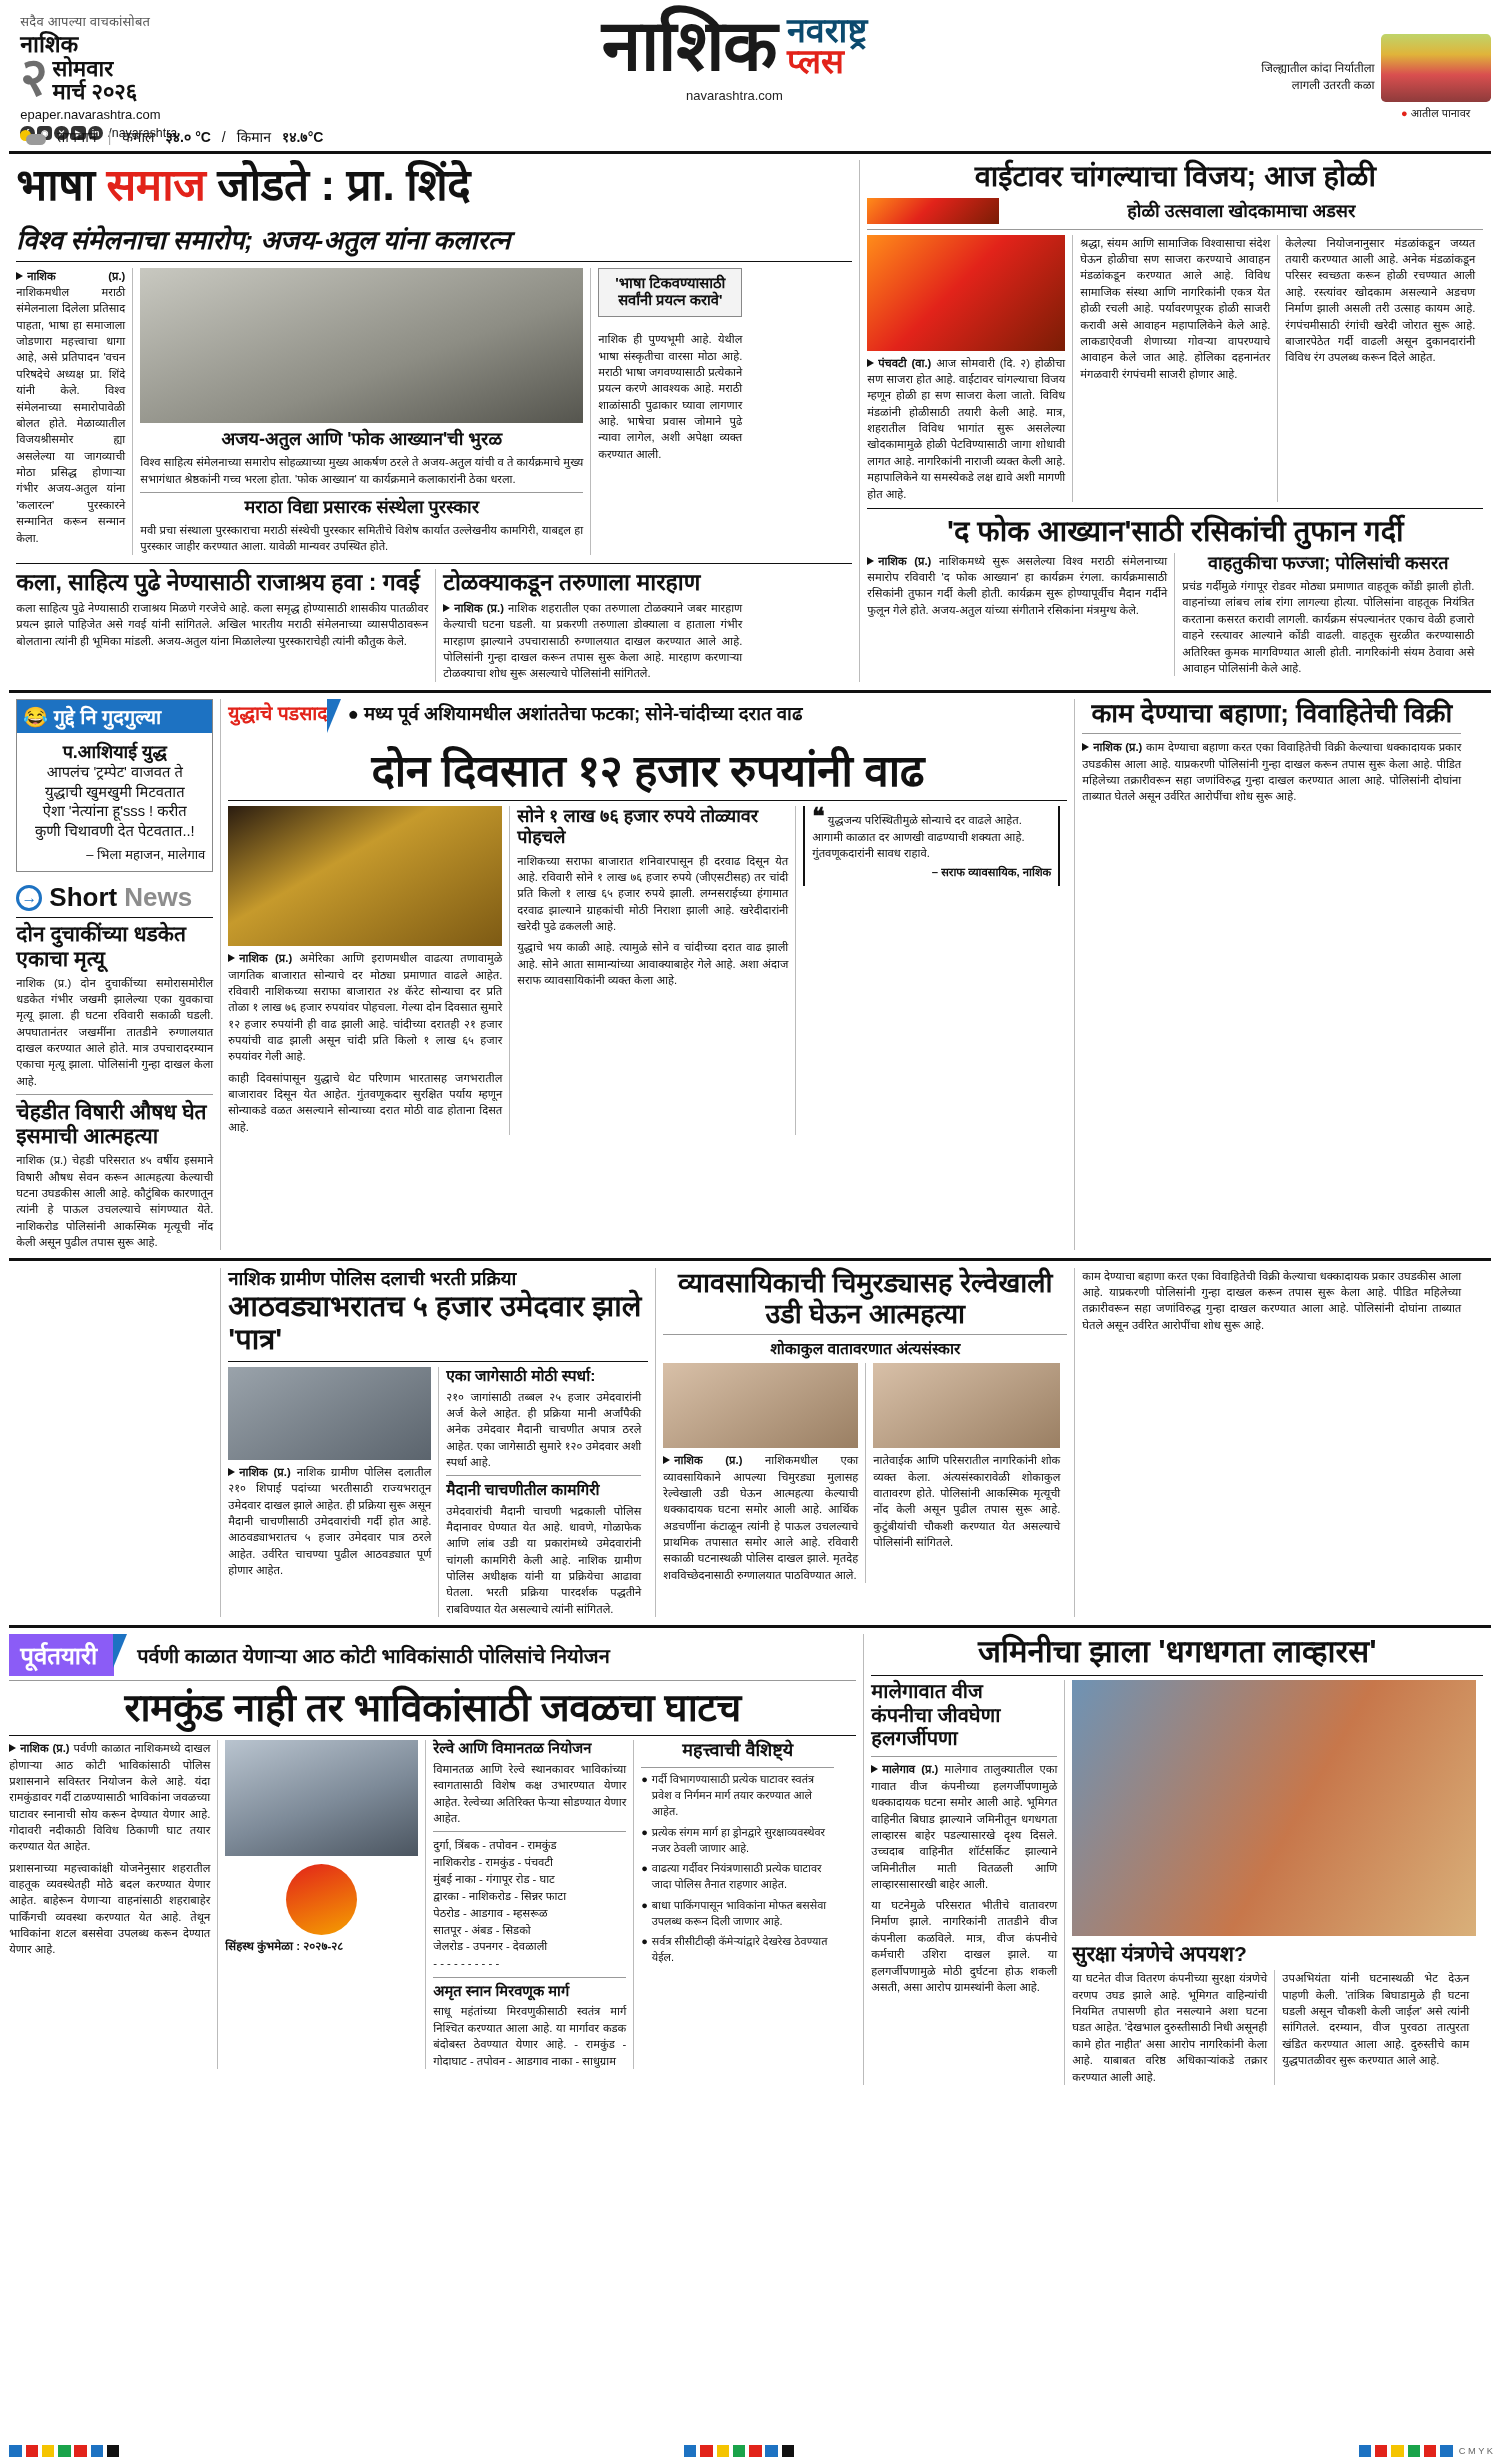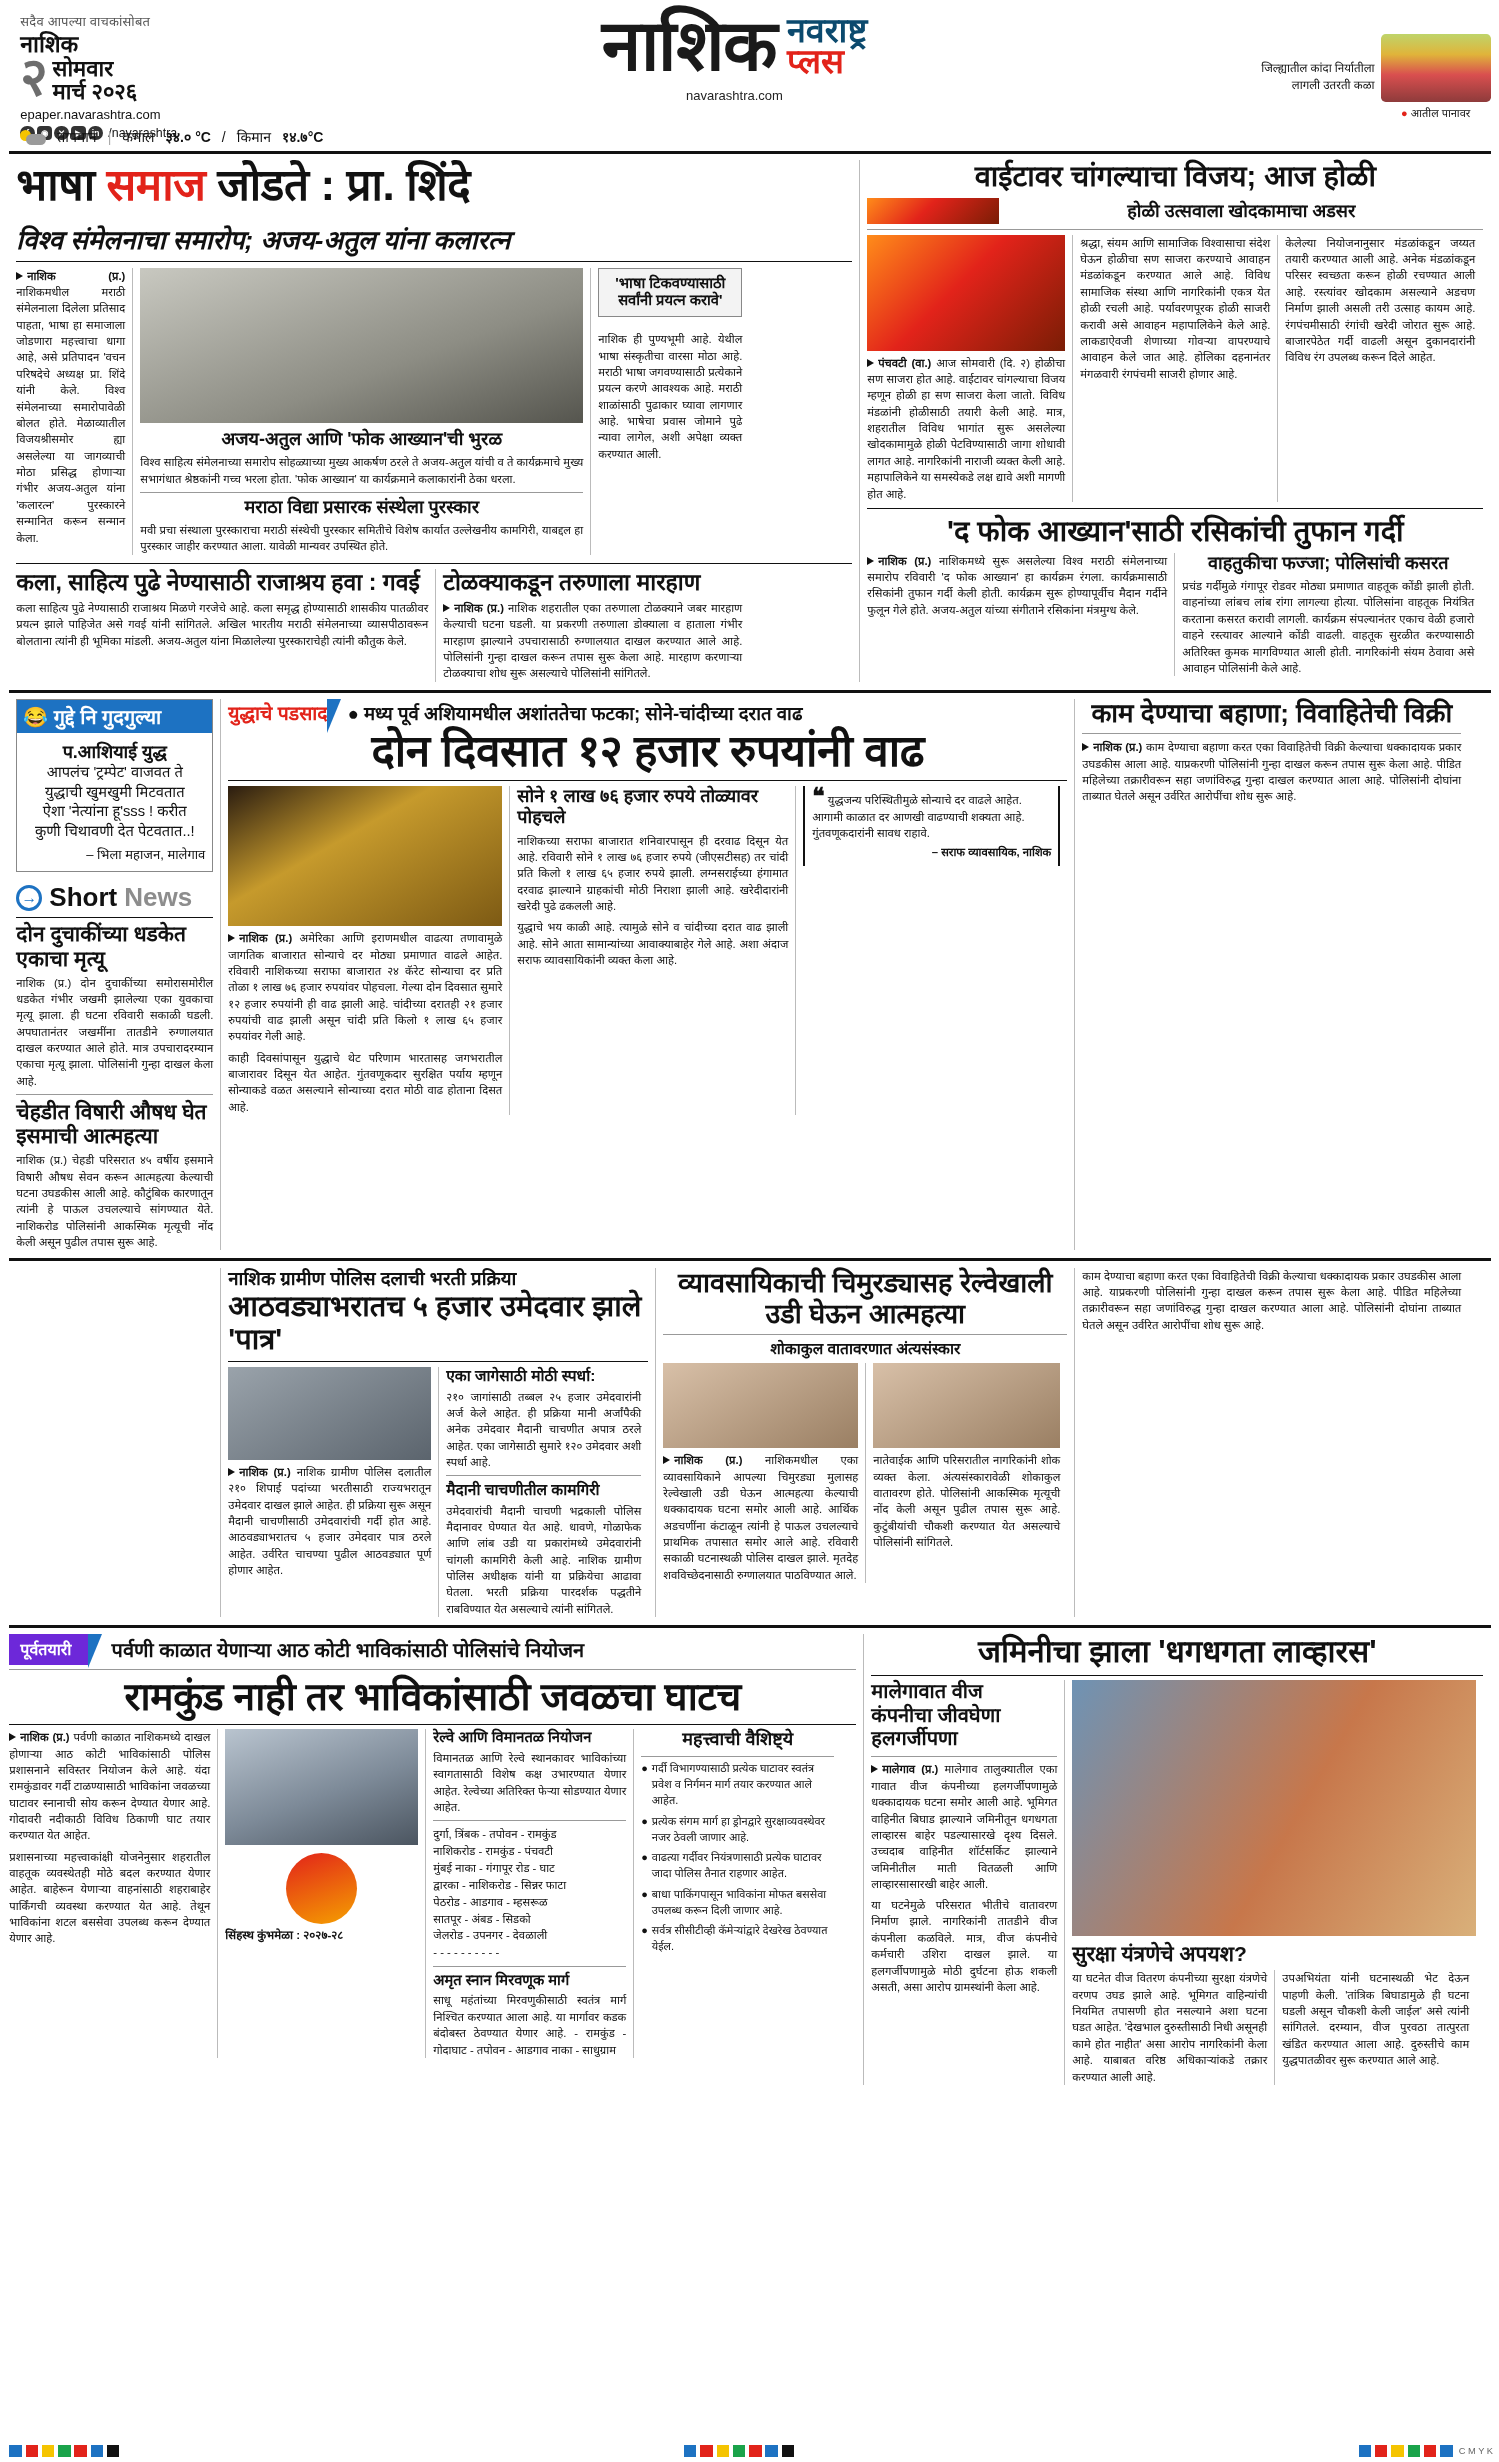--- a/index.html
+++ b/index.html
@@ -75,21 +75,21 @@
   .photo.gold { background:linear-gradient(150deg,#2a1c10,#c69a2c 40%,#7d5a14); }
   .photo.crowd { background:linear-gradient(160deg,#b9c4cf,#7d8a98 55%,#4b5560); }
   .photo.land { background:linear-gradient(120deg,#6e93b5,#c7774b 55%,#d9b07a); }
   .photo.cops { background:linear-gradient(150deg,#9aa3ab,#5b646d); }
   .photo.port { background:linear-gradient(150deg,#d8c0a8,#9a7f63); }
   .boxed { border:0.8px solid #888; padding:6.2px; }
   .hr-b { border-top:1.6px solid #111; margin:5.4px 0; }
   .hr-t { border-top:0.8px solid #999; margin:4.7px 0; }
 
   
-  .tab-blue { display:inline-block; background:#6d28d9; color:#fff; font-size:16px;
+  .tab-blue { display:inline-block; background:#8b5cf6; color:#fff; font-size:24px;
      font-weight:bold; padding:3.9px 17px 4.7px 11px; position:relative; }
   .tab-blue:after { content:""; position:absolute; right:-13px; top:0; width:0;height:0;
      border-left:14px solid #1d72c2; border-top:0 solid transparent;
      border-bottom:34px solid transparent; }
 
   
   .gud-box { border:0.8px solid #888; }
   .gud-bar { background:#1d72c2; color:#fff; font-size:20px; font-weight:bold;
              padding:3.1px 6.2px; display:flex; align-items:center; gap:5.4px; }
   .emoji { font-size:20px; }
@@ -308,21 +308,21 @@
       </div>
     </div>
 
     <div class="col vline" style="width:854px;">
       <div style="display:flex;align-items:center;gap:20px;">
         <span class="tab-blue" style="background:#fff;color:#e2231a;padding:0;font-size:19.4px;">युद्धाचे पडसाद</span>
         <span style="font-size:18.6px;font-weight:bold;">
           ● <span>मध्य पूर्व अशियामधील अशांततेचा फटका; सोने-चांदीच्या दरात वाढ</span>
         </span>
       </div>
-      <div class="hl-xl" style="text-align:center;margin-top:0;">दोन दिवसात १२ हजार रुपयांनी वाढ</div>
+      <div class="hl-xl" style="text-align:center;margin-top:20px;">दोन दिवसात १२ हजार रुपयांनी वाढ</div>
       <div class="hr-b" style="margin:4.7px 0;"></div>
 
       <div class="cols">
         <div class="col" style="width:281px;padding-left:0;">
           <div class="photo gold" style="height:140px;"></div>
           <div class="body-t" style="margin-top:4.7px;">
             <span class="tri"></span><b>नाशिक (प्र.)</b> <span>अमेरिका आणि इराणमधील वाढत्या तणावामुळे जागतिक बाजारात सोन्याचे दर मोठ्या प्रमाणात वाढले आहेत. रविवारी नाशिकच्या सराफा बाजारात २४ कॅरेट सोन्याचा दर प्रति तोळा १ लाख ७६ हजार रुपयांवर पोहचला. गेल्या दोन दिवसात सुमारे १२ हजार रुपयांनी ही वाढ झाली आहे. चांदीच्या दरातही २१ हजार रुपयांची वाढ झाली असून चांदी प्रति किलो १ लाख ६५ हजार रुपयांवर गेली आहे.</span>
           </div>
           <div class="body-t" style="margin-top:4.7px;">काही दिवसांपासून युद्धाचे थेट परिणाम भारतासह जगभरातील बाजारावर दिसून येत आहेत. गुंतवणूकदार सुरक्षित पर्याय म्हणून सोन्याकडे वळत असल्याने सोन्याच्या दरात मोठी वाढ होताना दिसत आहे.</div>
         </div>

